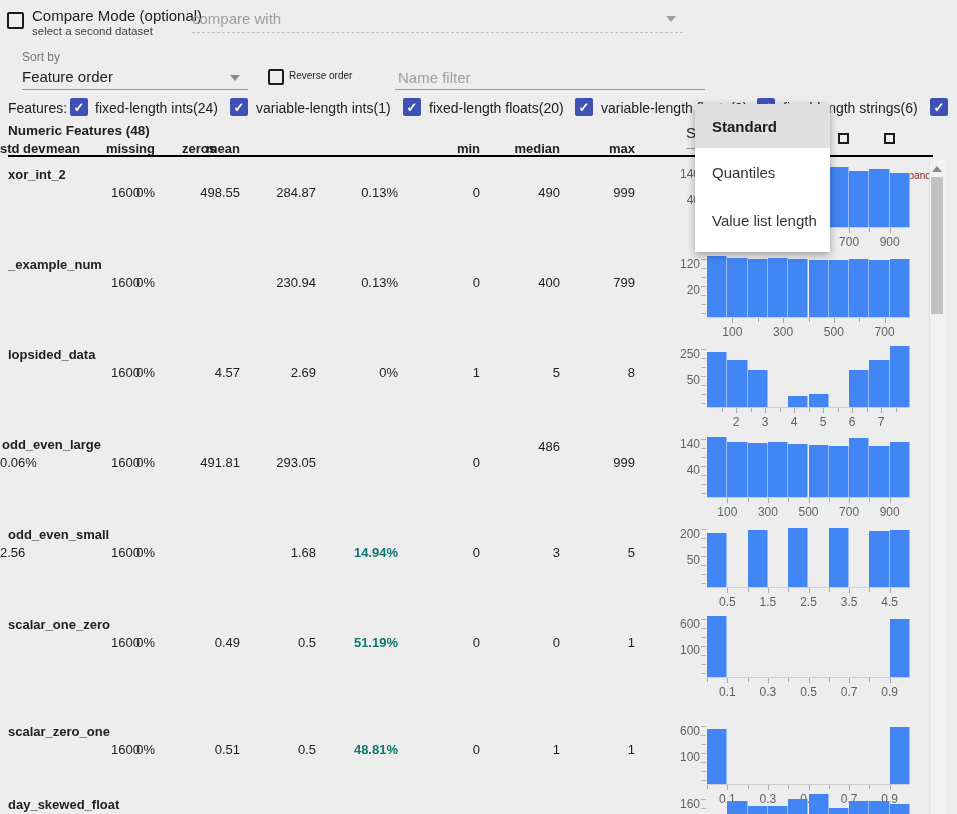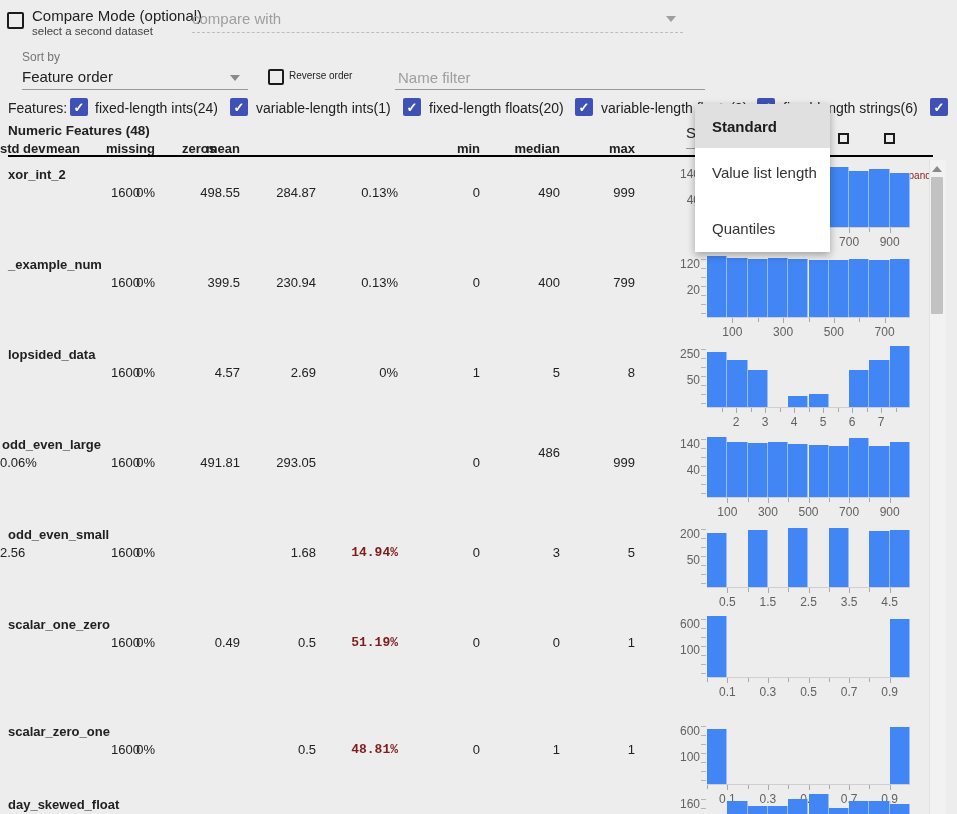--- a/index.html
+++ b/index.html
@@ -19,21 +19,21 @@
   .small-gray{color:#757575;font-size:12px;}
   .underline{border-bottom:1px solid #999;height:0;}
   .dashed{border-bottom:1px dashed #bdbdbd;height:0;}
   .arrow-down{width:0;height:0;border-left:5px solid transparent;border-right:5px solid transparent;border-top:6px solid #9e9e9e;}
   
   .section-title{font-weight:bold;font-size:13.5px;}
   .col-header{font-weight:bold;font-size:13px;position:absolute;white-space:nowrap;}
   .divider{position:absolute;background:#000;height:2px;}
   .feat-name{font-weight:bold;font-size:13px;position:absolute;white-space:nowrap;}
   .stat-val{font-size:13px;position:absolute;white-space:nowrap;}
-  .stat-alert{color:#7f1d1d;font-weight:bold;font-family:Liberation Mono, monospace;}
+  .stat-alert{color:#0f766e;font-weight:bold;}
   
   .chart-plot{position:absolute;border-bottom:1px solid #cfcfcf;}
   .bar{position:absolute;bottom:0;background:#4285f4;border-right:1px solid rgba(255,255,255,0.45);box-sizing:border-box;}
   .ylab{position:absolute;font-size:12px;color:#616161;text-align:right;width:40px;white-space:nowrap;}
   .ytick{position:absolute;height:1px;width:5px;background:#b5b5b5;}
   .xtick{position:absolute;width:1px;height:5px;background:#a8a8a8;}
   .xlab{position:absolute;font-size:12px;color:#616161;transform:translateX(-50%);white-space:nowrap;}
   
   .menu{position:absolute;background:#fff;box-shadow:0 3px 8px rgba(0,0,0,0.33);z-index:10;}
   .menu-item{font-size:15px;color:#333;display:flex;align-items:center;padding-left:17px;cursor:pointer;}
@@ -147,21 +147,20 @@
       <div class="xlab" style="left: 889.7px; top: 74px;">900</div>
       <div class="xtick" style="left: 747.6px; top: 67px; height: 4px;"></div>
       <div class="xtick" style="left: 788.2px; top: 67px; height: 4px;"></div>
       <div class="xtick" style="left: 828.8px; top: 67px; height: 4px;"></div>
       <div class="xtick" style="left: 869.4px; top: 67px; height: 4px;"></div>
     </div>
     <div class="abs" style="left: 0px; top: 251px; width: 820px; height: 90px;">
       <div class="feat-name" style="left: 8px; top: 6px;">_example_num</div>
       <div class="stat-val" style="top: 24px; left: 0px; width: 140px; text-align: right;">1600</div>
       <div class="stat-val" style="top: 24px; left: 0px; width: 155px; text-align: right;">0%</div>
-      <div class="stat-val" style="top: 24px; left: 0px; width: 240px; text-align: right;">399.5</div>
       <div class="stat-val" style="top: 24px; left: 0px; width: 316px; text-align: right;">230.94</div>
       <div class="stat-val" style="top: 24px; left: 0px; width: 398px; text-align: right;">0.13%</div>
       <div class="stat-val" style="top: 24px; left: 0px; width: 480px; text-align: right;">0</div>
       <div class="stat-val" style="top: 24px; left: 0px; width: 560px; text-align: right;">400</div>
       <div class="stat-val" style="top: 24px; left: 0px; width: 635px; text-align: right;">799</div>
       <div class="ylab" style="left: 660px; top: 6px;">120</div>
       <div class="ylab" style="left: 660px; top: 32px;">20</div>
       <div class="chart-plot" style="left: 707px; top: 2px; width: 203px; height: 64px;">
         <div class="bar" style="left: 0%; width: 10%; height: 60.897px; background: rgb(66, 133, 244);"></div>
         <div class="bar" style="left: 10%; width: 10%; height: 58.5697px; background: rgb(66, 133, 244);"></div>
@@ -243,21 +242,21 @@
       <div class="xtick" style="left: 721.5px; top: 67px; height: 4px;"></div>
     </div>
     <div class="abs" style="left: 0px; top: 431px; width: 957px; height: 90px;">
       <div class="feat-name" style="left: 2px; top: 6px;">odd_even_large</div>
       <div class="stat-val" style="top: 24px; left: 0px; width: 140px; text-align: right;">1600</div>
       <div class="stat-val" style="top: 24px; left: 0px; width: 155px; text-align: right;">0%</div>
       <div class="stat-val" style="top: 24px; left: 0px; width: 240px; text-align: right;">491.81</div>
       <div class="stat-val" style="top: 24px; left: 0px; width: 316px; text-align: right;">293.05</div>
       <div class="stat-val" style="top: 24px; left: 0px; width: 398px; text-align: left;">0.06%</div>
       <div class="stat-val" style="top: 24px; left: 0px; width: 480px; text-align: right;">0</div>
-      <div class="stat-val" style="top: 14px; left: 0px; width: 560px; text-align: right;">486</div>
+      <div class="stat-val" style="top: 8px; left: 0px; width: 560px; text-align: right;">486</div>
       <div class="stat-val" style="top: 24px; left: 0px; width: 635px; text-align: right;">999</div>
       <div class="ylab" style="left: 660px; top: 6px;">140</div>
       <div class="ylab" style="left: 660px; top: 32px;">40</div>
       <div class="chart-plot" style="left: 707px; top: 2px; width: 203px; height: 64px;">
         <div class="bar" style="left: 0%; width: 10%; height: 59.7333px; background: rgb(66, 133, 244);"></div>
         <div class="bar" style="left: 10%; width: 10%; height: 55.4667px; background: rgb(66, 133, 244);"></div>
         <div class="bar" style="left: 20%; width: 10%; height: 54.0444px; background: rgb(66, 133, 244);"></div>
         <div class="bar" style="left: 30%; width: 10%; height: 55.4667px; background: rgb(66, 133, 244);"></div>
         <div class="bar" style="left: 40%; width: 10%; height: 52.9778px; background: rgb(66, 133, 244);"></div>
         <div class="bar" style="left: 50%; width: 10%; height: 51.9111px; background: rgb(66, 133, 244);"></div>
@@ -366,20 +365,21 @@
       <div class="xtick" style="left: 747.6px; top: 67px; height: 4px;"></div>
       <div class="xtick" style="left: 788.2px; top: 67px; height: 4px;"></div>
       <div class="xtick" style="left: 828.8px; top: 67px; height: 4px;"></div>
       <div class="xtick" style="left: 869.4px; top: 67px; height: 4px;"></div>
       <div class="xtick" style="left: 707px; top: 67px; height: 4px;"></div>
     </div>
     <div class="abs" style="left: 0px; top: 718px; width: 915px; height: 90px;">
       <div class="feat-name" style="left: 8px; top: 6px;">scalar_zero_one</div>
       <div class="stat-val" style="top: 24px; left: 0px; width: 140px; text-align: right;">1600</div>
       <div class="stat-val" style="top: 24px; left: 0px; width: 155px; text-align: right;">0%</div>
+      <div class="stat-val" style="top: 24px; left: 0px; width: 240px; text-align: right;">0.51</div>
       <div class="stat-val" style="top: 24px; left: 0px; width: 316px; text-align: right;">0.5</div>
       <div class="stat-val stat-alert" style="top: 24px; left: 0px; width: 398px; text-align: right;">48.81%</div>
       <div class="stat-val" style="top: 24px; left: 0px; width: 480px; text-align: right;">0</div>
       <div class="stat-val" style="top: 24px; left: 0px; width: 560px; text-align: right;">1</div>
       <div class="stat-val" style="top: 24px; left: 0px; width: 635px; text-align: right;">1</div>
       <div class="ylab" style="left: 660px; top: 6px;">600</div>
       <div class="ylab" style="left: 660px; top: 32px;">100</div>
       <div class="chart-plot" style="left: 707px; top: 2px; width: 203px; height: 64px;">
         <div class="bar" style="left: 0%; width: 10%; height: 55.0698px; background: rgb(66, 133, 244);"></div>
         <div class="bar" style="left: 90%; width: 10%; height: 56.9302px; background: rgb(66, 133, 244);"></div>
@@ -425,15 +425,15 @@
       <div class="ytick" style="left: 701px; top: 8px;"></div>
     </div>
   </div>
 
 <div class="sb-track" style="left:929px;top:160px;width:16px;height:654px;"></div>
 <div class="sb-arrow" style="left:932px;top:166px;"></div>
 <div class="sb-thumb" style="left:931px;top:177px;width:12px;height:137px;"></div>
 
 <div class="menu" style="left:695px;top:104px;width:135px;" id="chart-menu">
     <div class="menu-item selected" style="height: 44px;">Standard</div>
+    <div class="menu-item" style="height: 48px;">Quantiles</div>
     <div class="menu-item" style="height: 48px; margin-bottom: 8px;">Value list length</div>
-    <div class="menu-item" style="height: 48px;">Quantiles</div>
   </div>
 
 </body></html>

